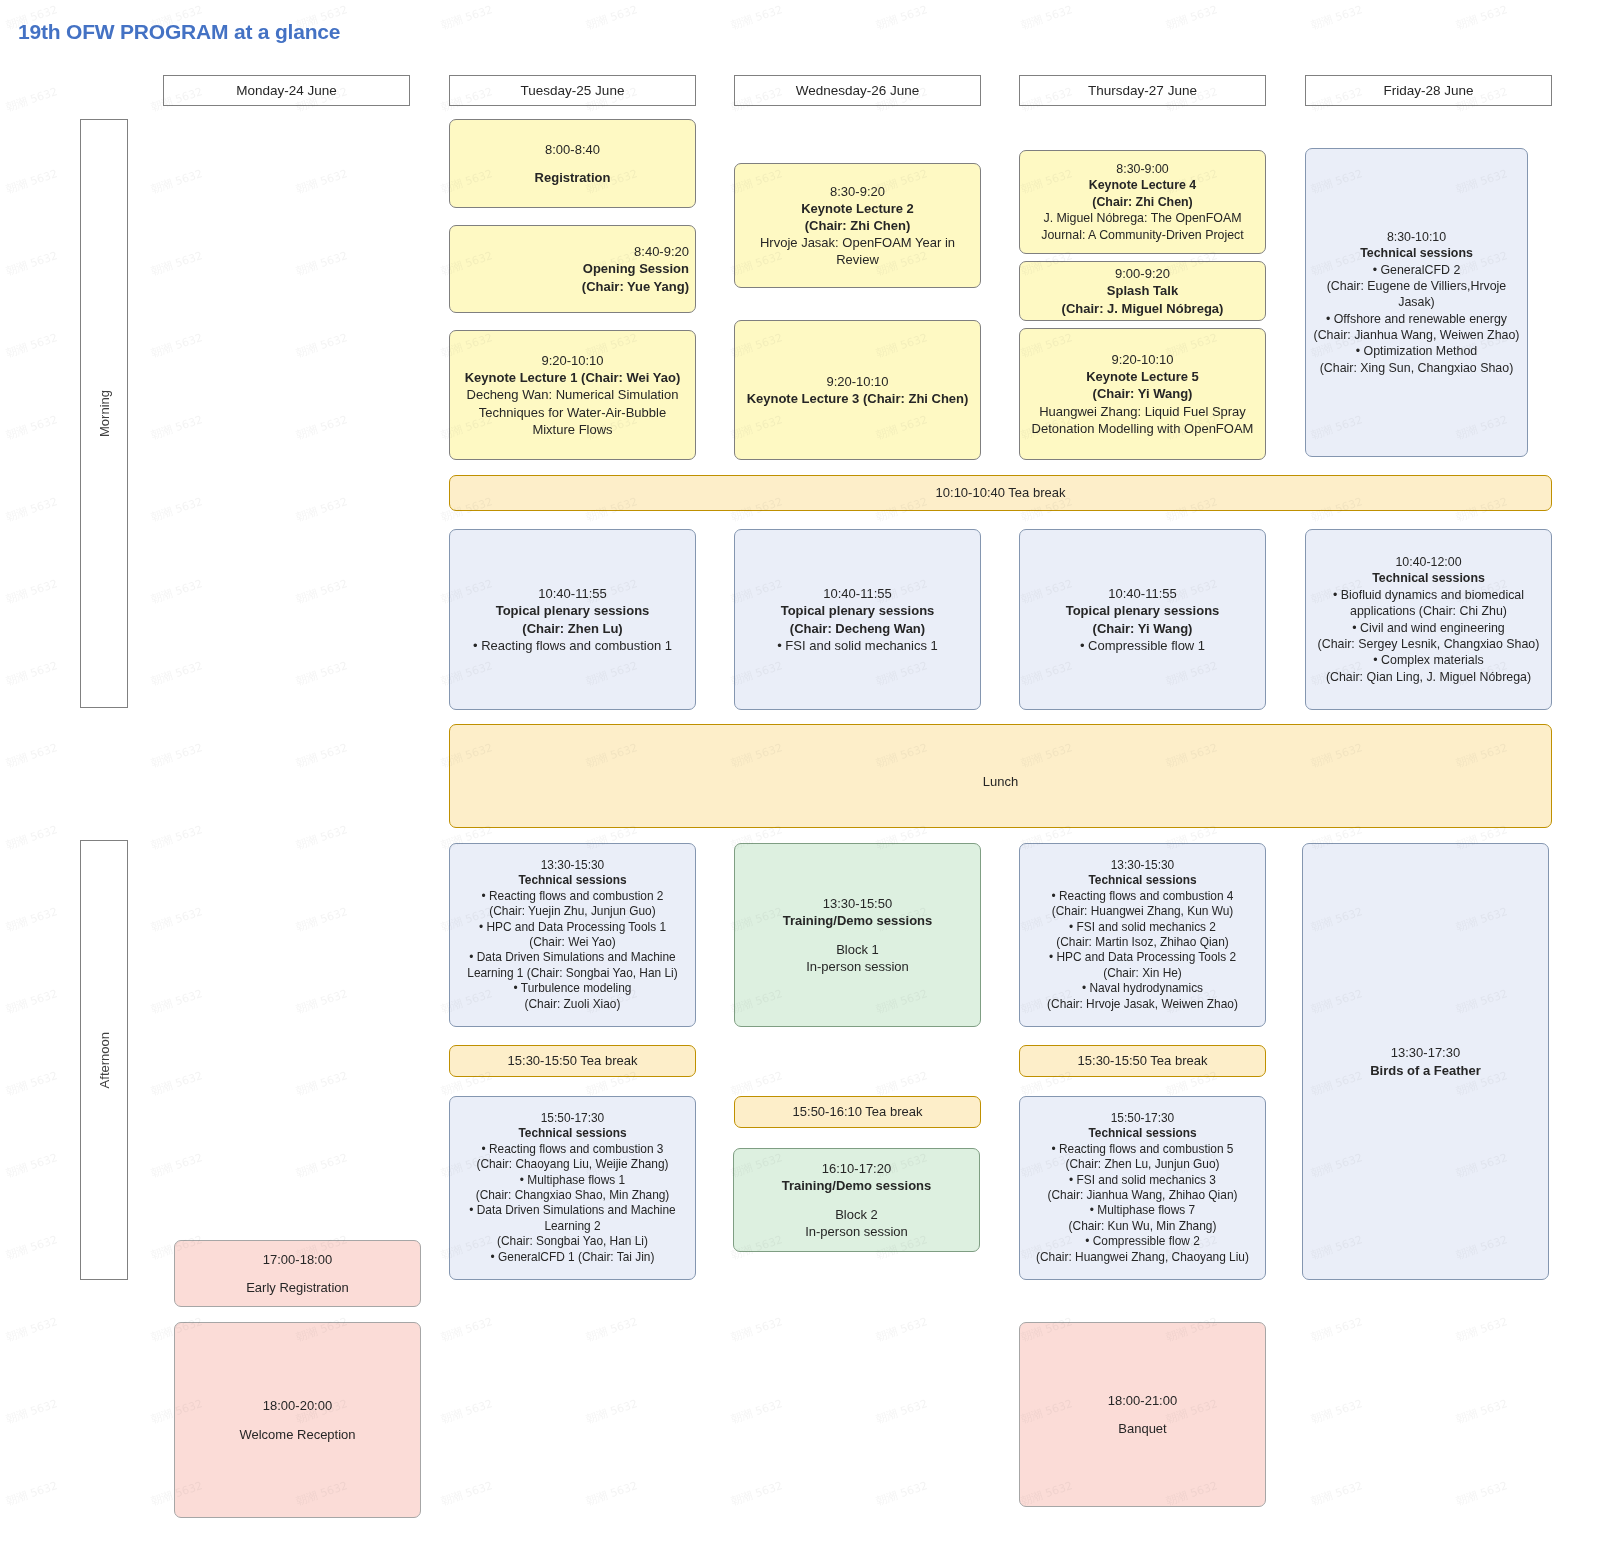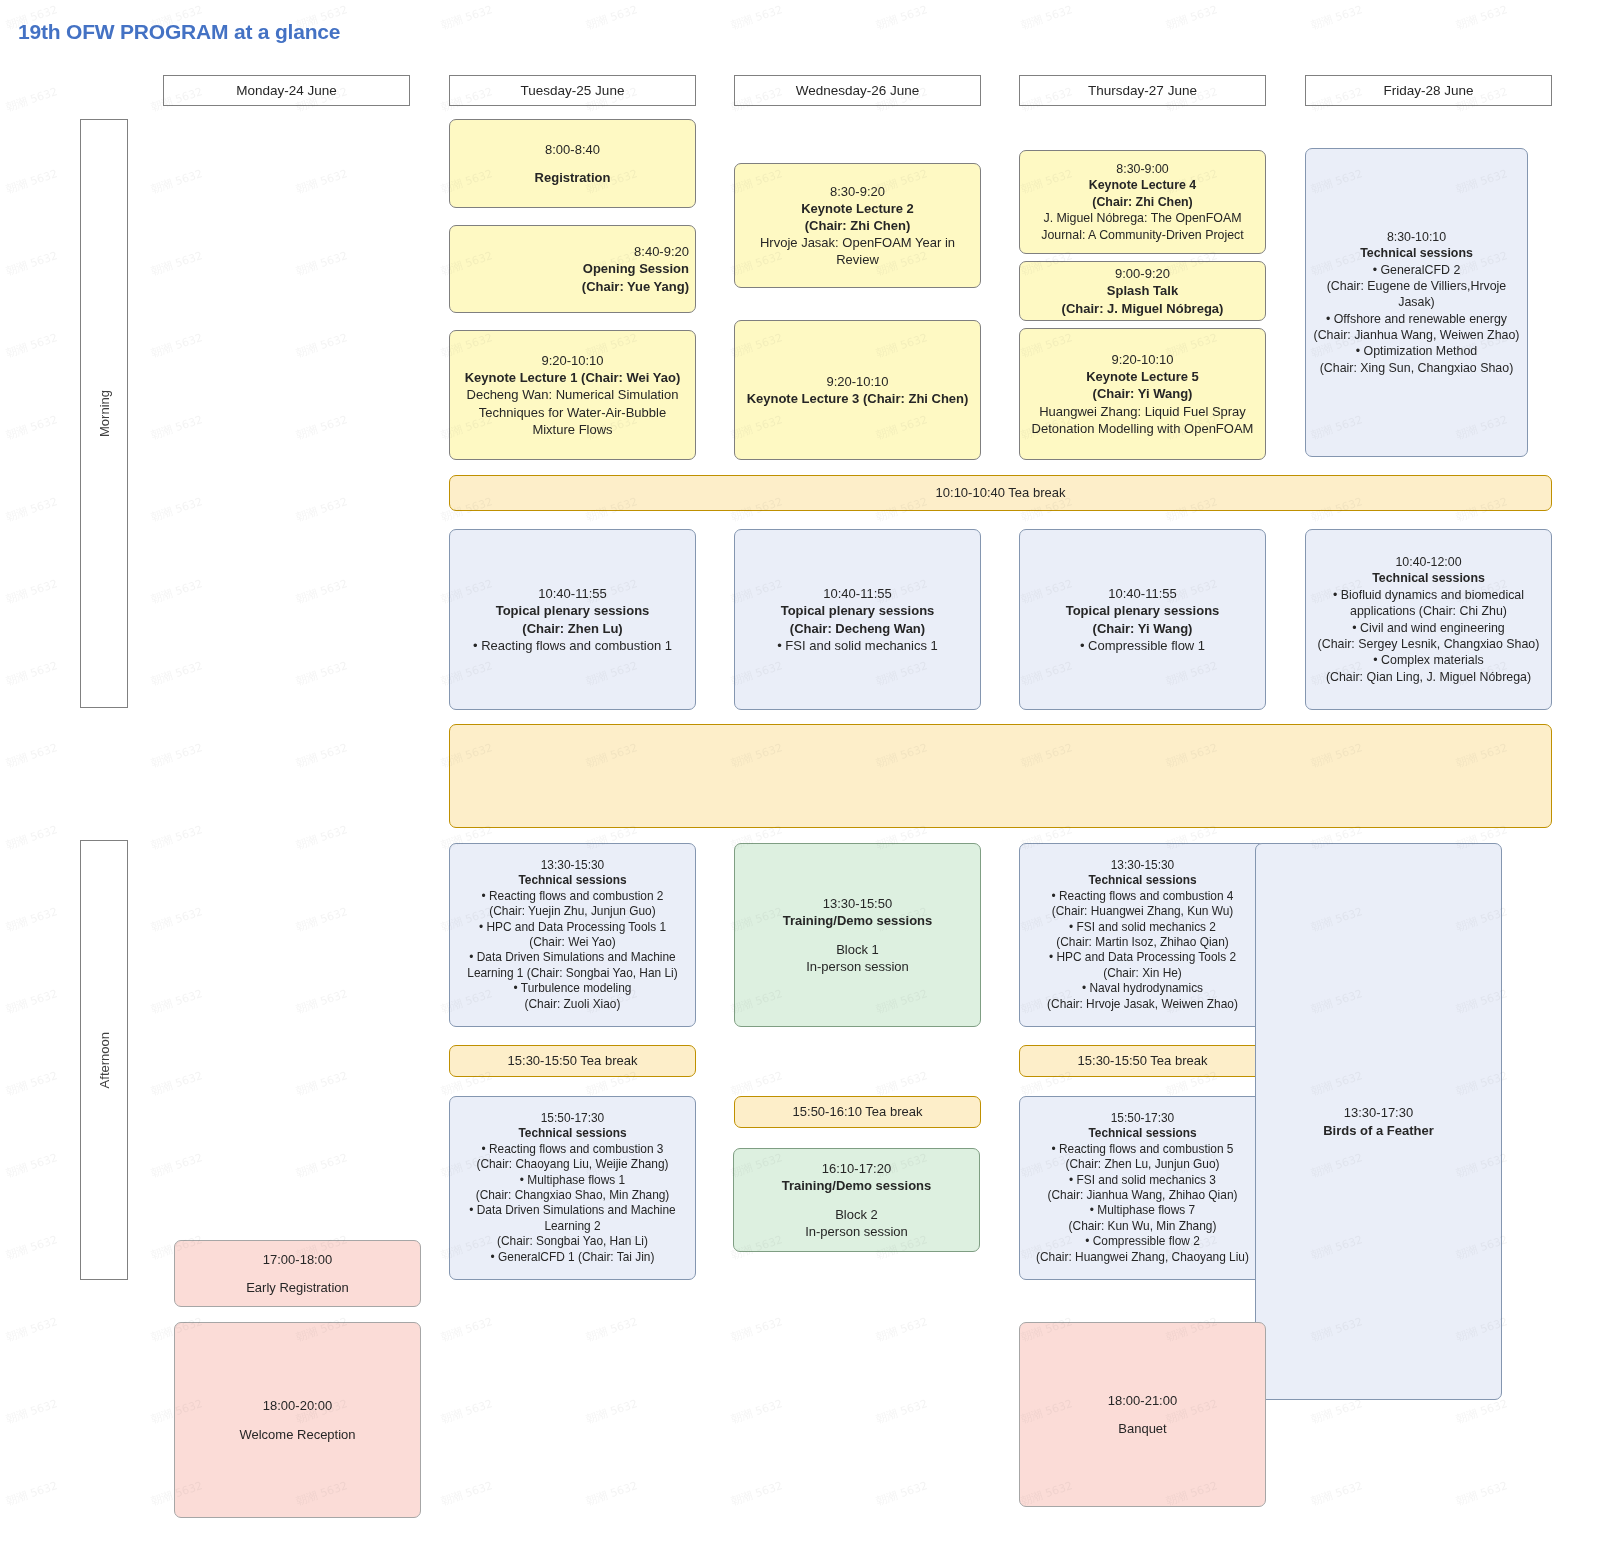--- a/index.html
+++ b/index.html
@@ -432,20 +432,21 @@
   <span class="ln">•  Biofluid dynamics and biomedical</span>
   <span class="ln">applications (Chair: Chi Zhu)</span>
   <span class="ln">•  Civil and wind engineering</span>
   <span class="ln">(Chair: Sergey Lesnik, Changxiao Shao)</span>
   <span class="ln">•  Complex materials</span>
   <span class="ln">(Chair: Qian Ling, J. Miguel Nóbrega)</span>
 </div>
 
 <div class="cell c-amber" style="left:449px;top:724px;width:1103px;height:104px;">
   <span class="ln spacer-line"></span>
+  <span class="ln">Lunch</span>
 </div>
 
 <div class="cell c-blue smaller" style="left:449px;top:843px;width:247px;height:184px;">
   <span class="ln">13:30-15:30</span>
   <span class="ln b">Technical sessions</span>
   <span class="ln">•  Reacting flows and combustion 2</span>
   <span class="ln">(Chair: Yuejin Zhu, Junjun Guo)</span>
   <span class="ln">•  HPC and Data Processing Tools 1</span>
   <span class="ln">(Chair: Wei Yao)</span>
   <span class="ln">•  Data Driven Simulations and Machine</span>
@@ -514,21 +515,21 @@
   <span class="ln">•  Reacting flows and combustion 5</span>
   <span class="ln">(Chair: Zhen Lu, Junjun Guo)</span>
   <span class="ln">•  FSI and solid mechanics 3</span>
   <span class="ln">(Chair: Jianhua Wang, Zhihao Qian)</span>
   <span class="ln">•  Multiphase flows 7</span>
   <span class="ln">(Chair: Kun Wu, Min Zhang)</span>
   <span class="ln">•  Compressible flow 2</span>
   <span class="ln">(Chair: Huangwei Zhang, Chaoyang Liu)</span>
 </div>
 
-<div class="cell c-blue" style="left:1255px;top:843px;width:247px;height:557px;">
+<div class="cell c-blue" style="left:1302px;top:843px;width:247px;height:437px;">
   <span class="ln">13:30-17:30</span>
   <span class="ln b">Birds of a Feather</span>
 </div>
 
 <div class="cell c-pink" style="left:174px;top:1240px;width:247px;height:67px;">
   <span class="ln">17:00-18:00</span>
   <span class="ln spacer-line"></span>
   <span class="ln">Early Registration</span>
 </div>
 

